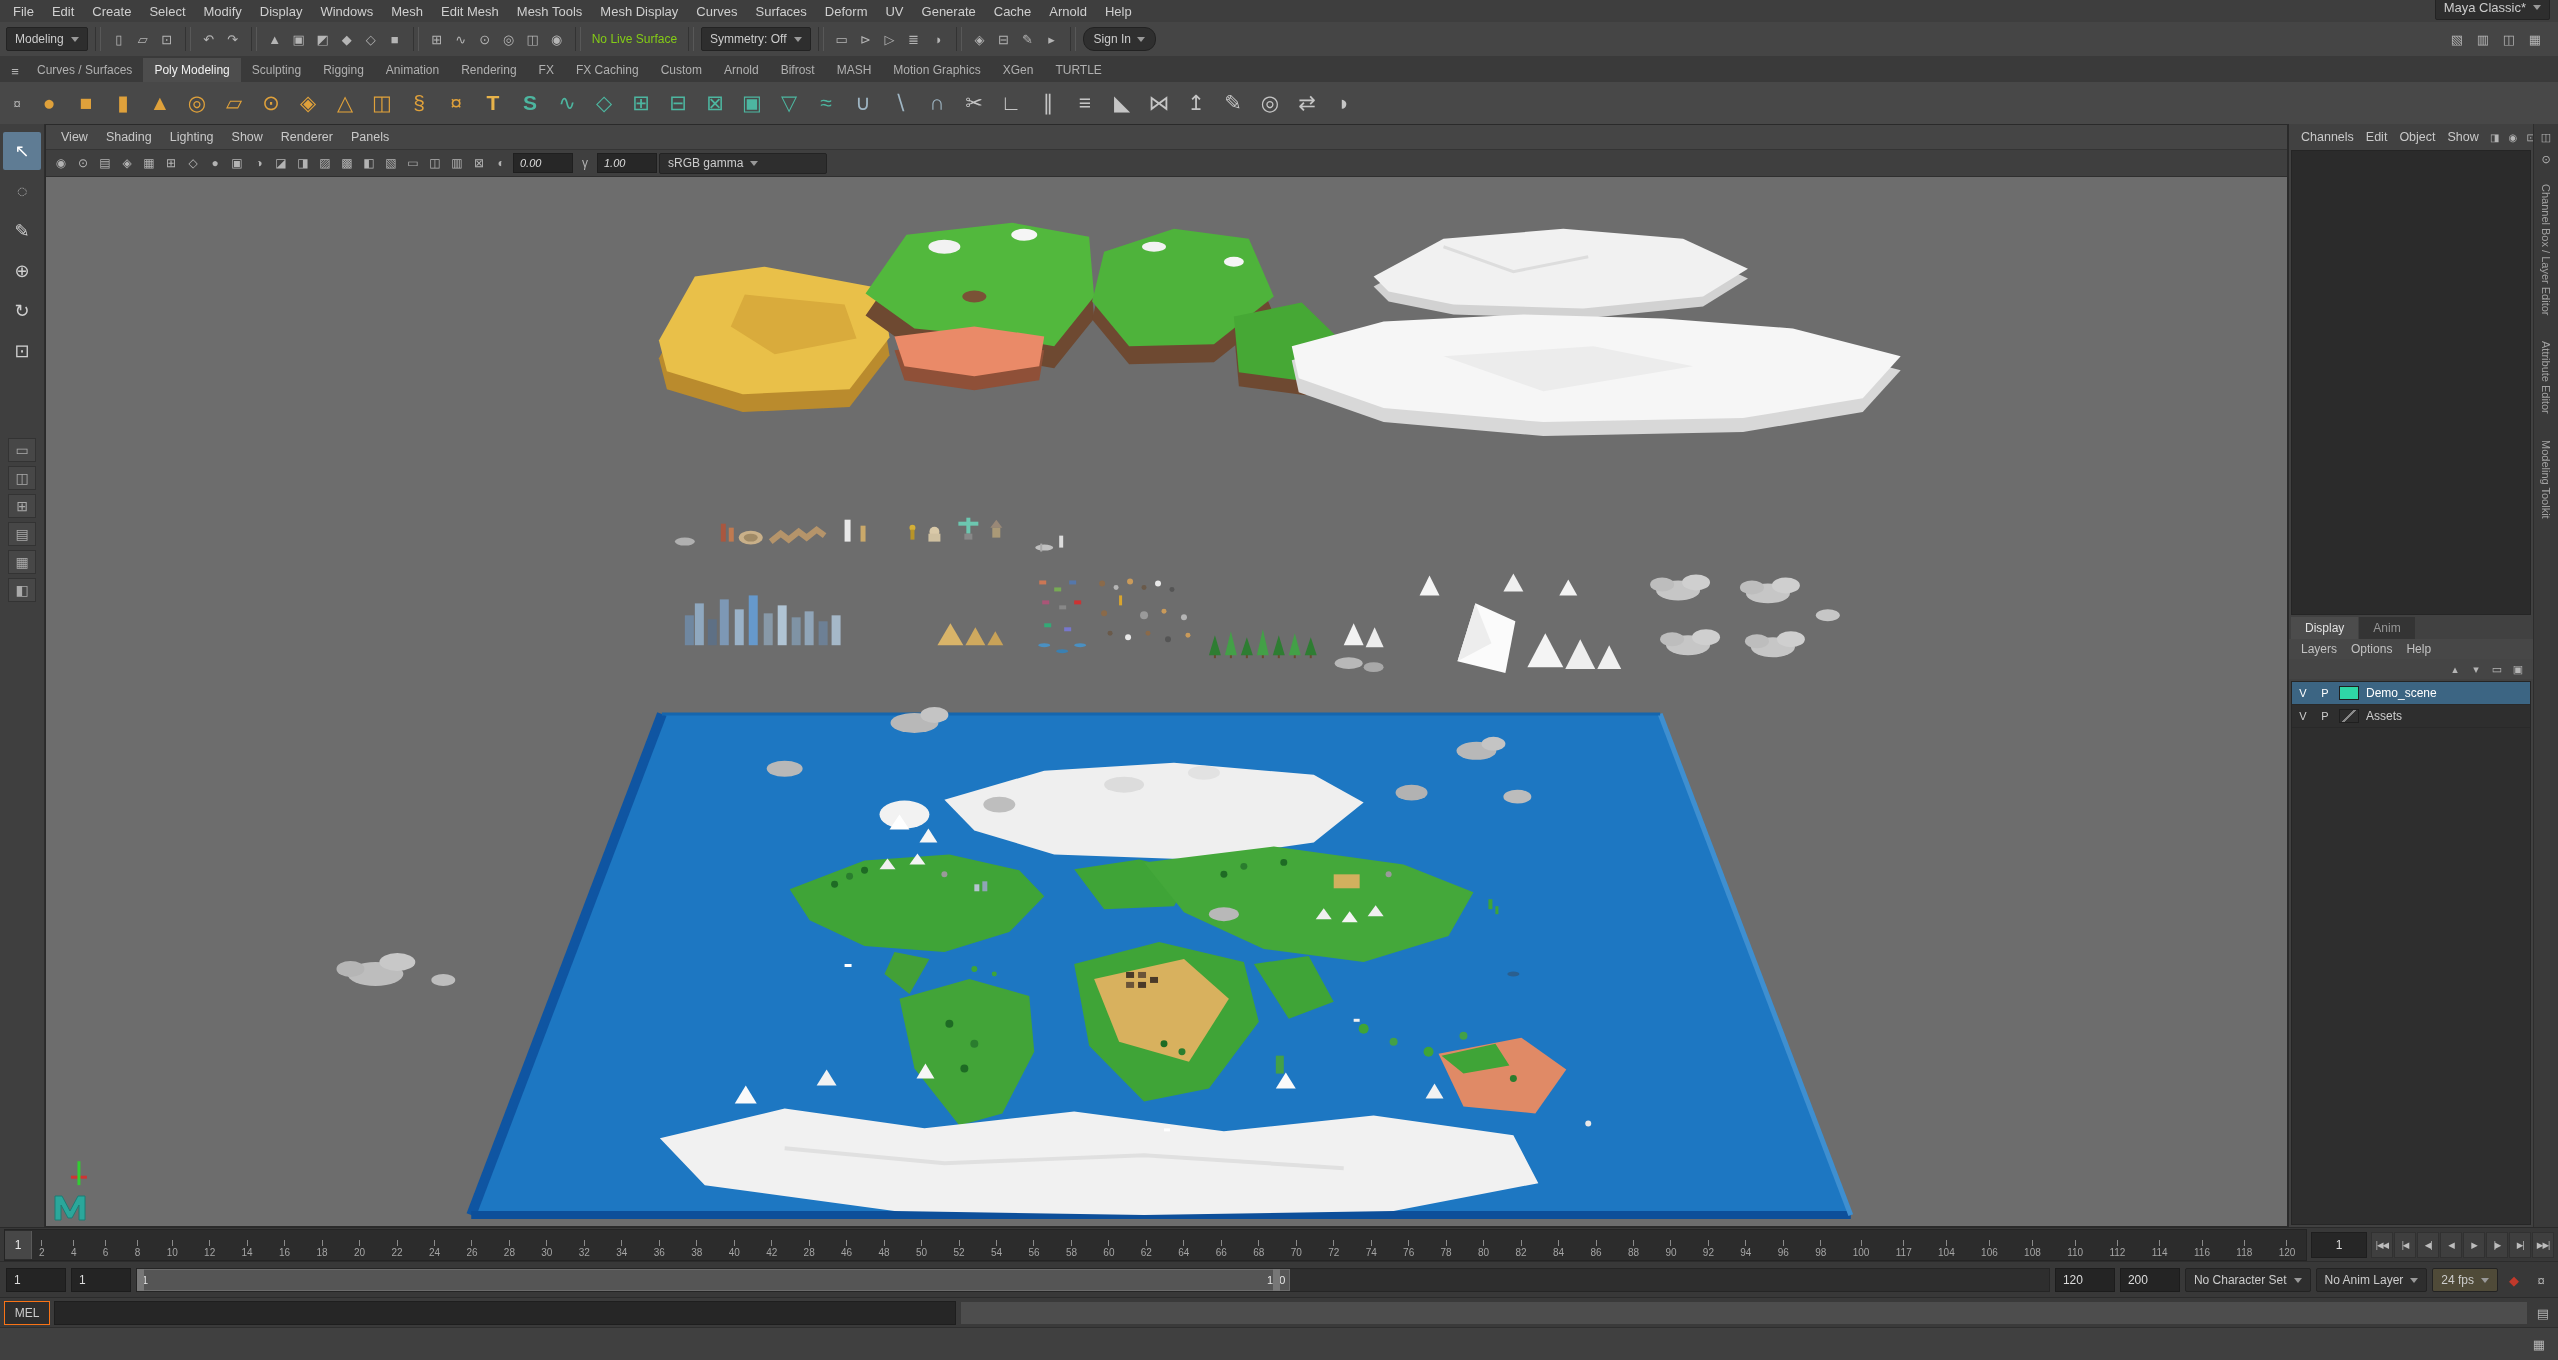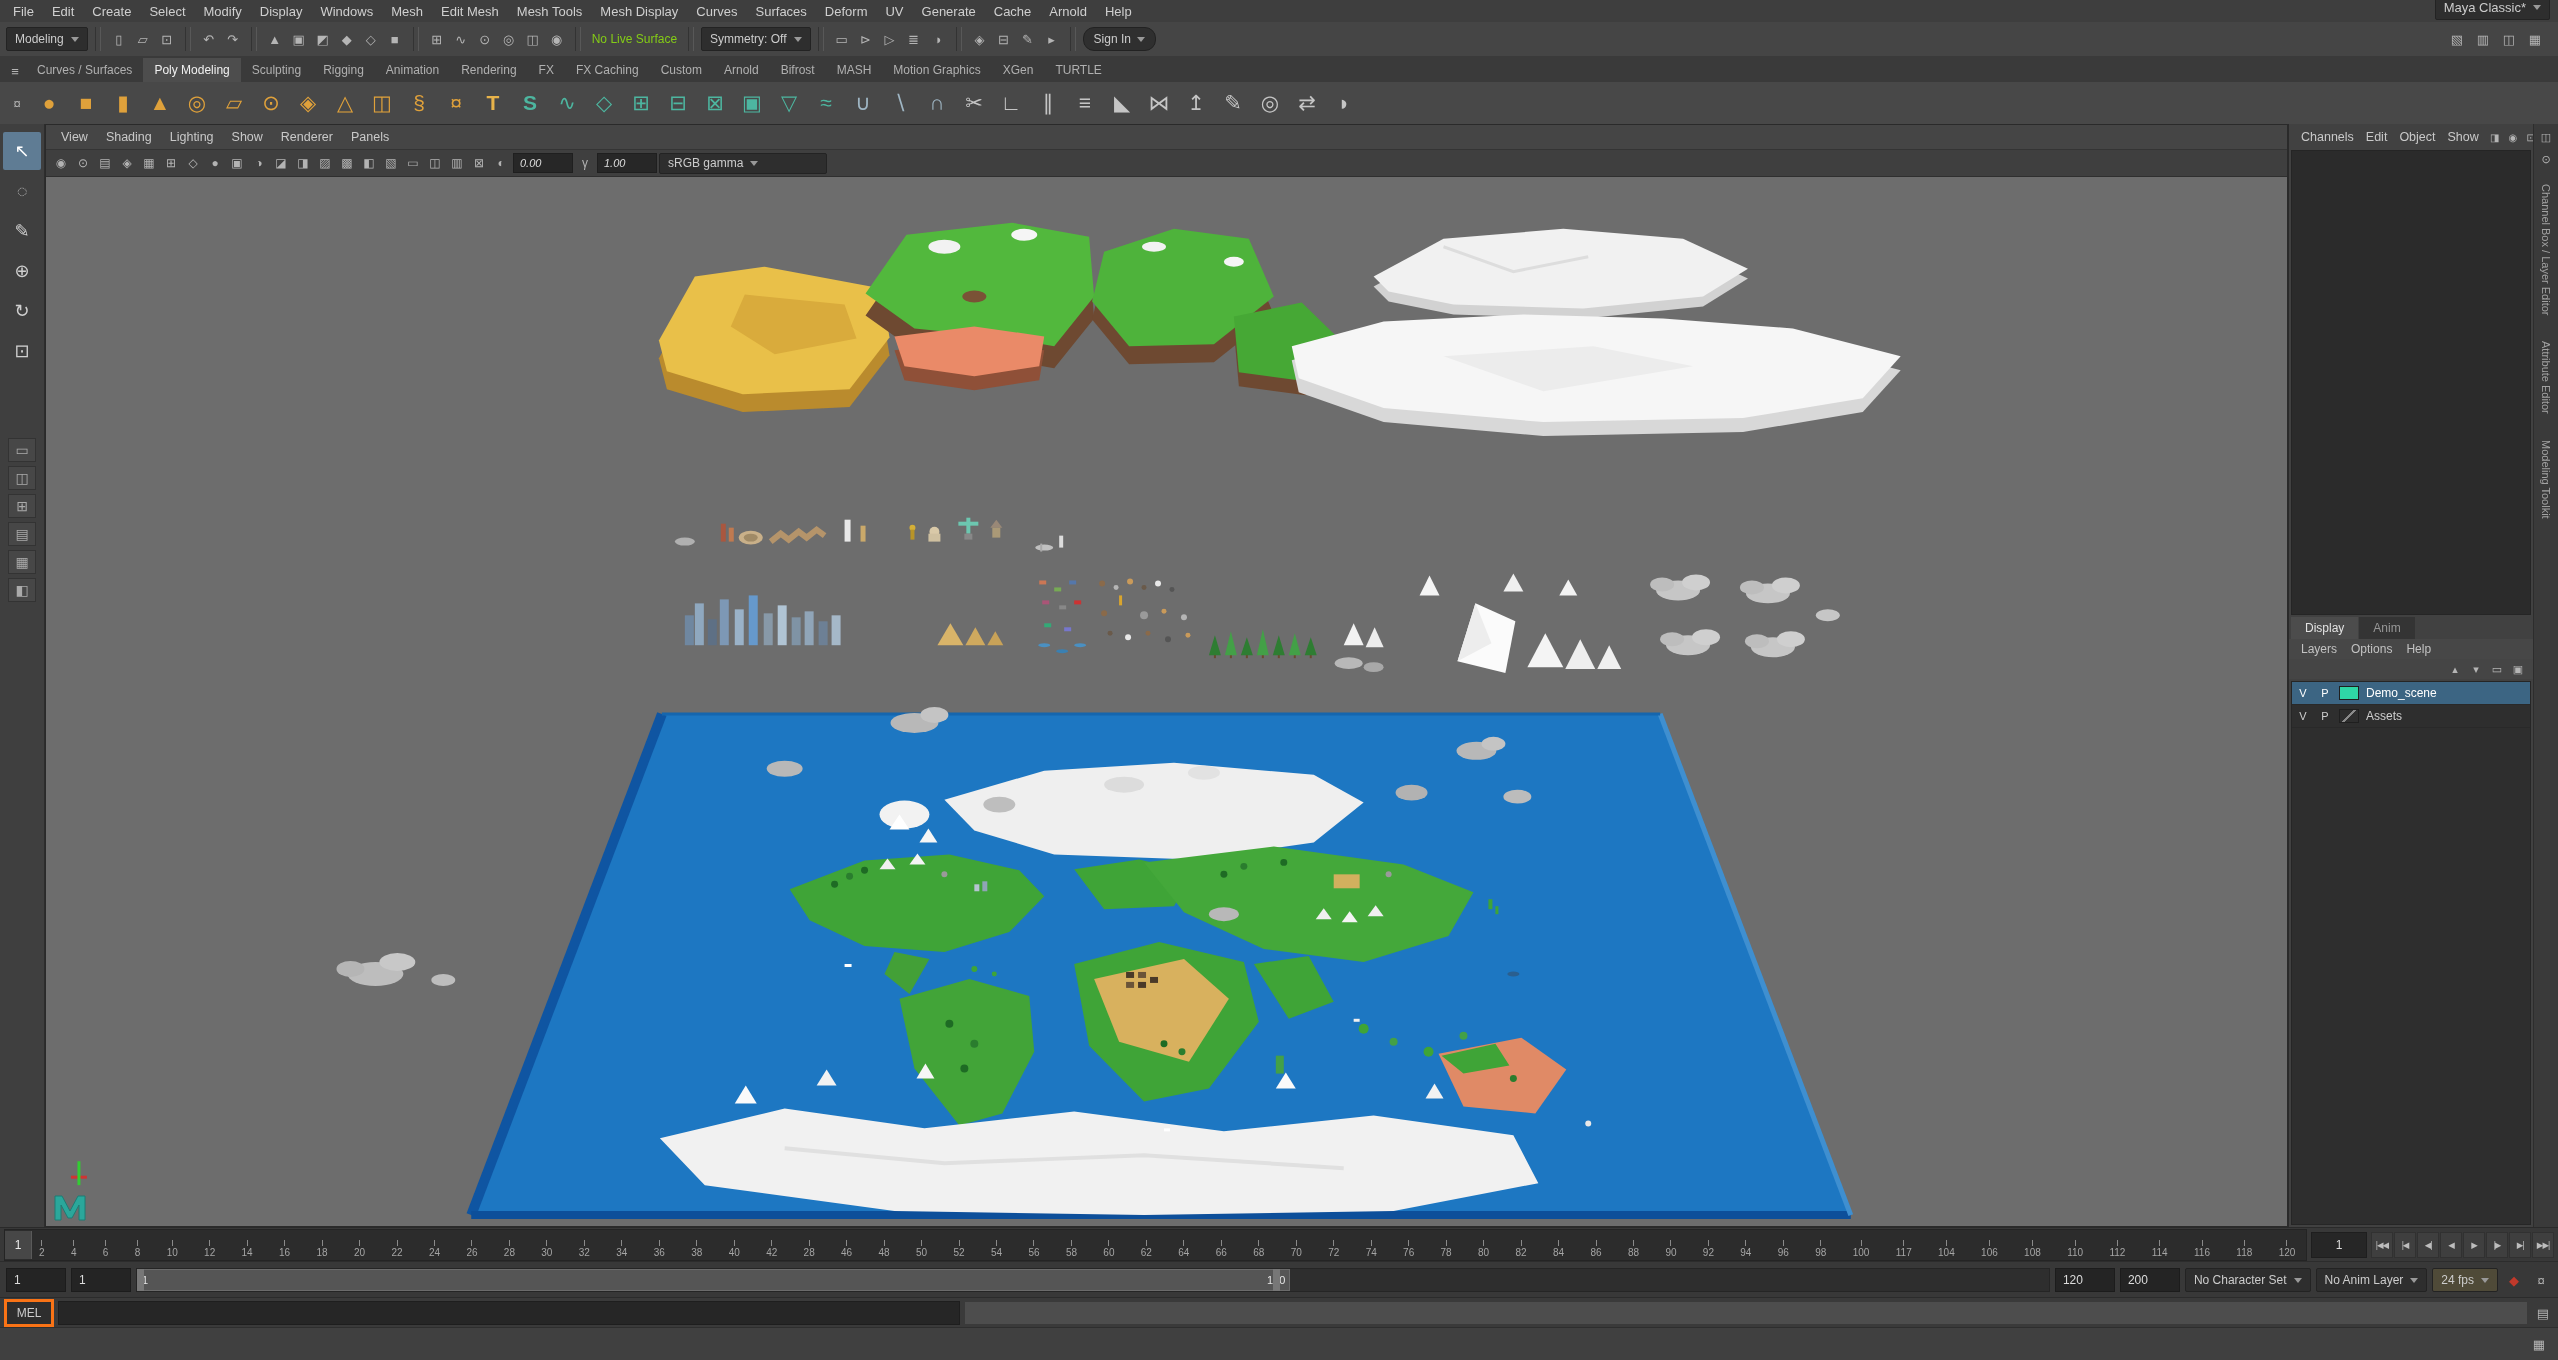--- a/index.html
+++ b/index.html
@@ -82,21 +82,21 @@
   .pb-btn{width:20px;height:24px;display:flex;align-items:center;justify-content:center;color:#bdbdbd;font-size:8.5px;letter-spacing:-1px;background:#3f3f3f;border:1px solid #313131;}
   
   .rangebar{top:1261px;height:36px;background:#383838;border-top:1px solid #2c2c2c;padding:0 6px;gap:5px;}
   .num-field{background:#242424;border:1px solid #1c1c1c;height:22px;min-width:44px;display:flex;align-items:center;padding:0 7px;font-size:12px;color:#dcdcdc;flex:0 0 auto;}
   .range-track{flex:1;height:22px;background:#2e2e2e;border:1px solid #252525;position:relative;}
   .range-bar{position:absolute;left:0;top:0;bottom:0;width:59.8%;background:#555555;border:1px solid #6b6b6b;display:flex;align-items:center;justify-content:space-between;padding:0 4px;font-size:11px;color:#e5e5e5;}
   .range-handle{position:absolute;top:0;bottom:0;width:7px;background:#777;}
   .fps-dd{background:#4f4a38;}
   
   .commandline{top:1297px;height:30px;background:#3a3a3a;border-top:1px solid #2b2b2b;padding:0 4px;gap:4px;}
-  .mel-btn{width:44px;height:22px;background:#2e2e2e;border:3px solid #f97316;display:flex;align-items:center;justify-content:center;color:#ccc;font-size:12px;flex:0 0 auto;}
+  .mel-btn{width:44px;height:22px;background:#2e2e2e;border:1px solid #f97316;display:flex;align-items:center;justify-content:center;color:#ccc;font-size:12px;flex:0 0 auto;}
   .cmd-input{width:900px;height:22px;background:#262626;border:1px solid #1e1e1e;flex:0 0 auto;}
   .cmd-output{flex:1;height:22px;background:#4d4d4d;border:1px solid #3a3a3a;}
   .helpline{top:1327px;height:33px;background:#404040;border-top:1px solid #2e2e2e;padding:0 8px;}
   .hl-right{margin-left:auto;display:flex;}
 </style>
 </head>
 <body>
 
 <div class="band menubar">
   <div class="mb-items">

